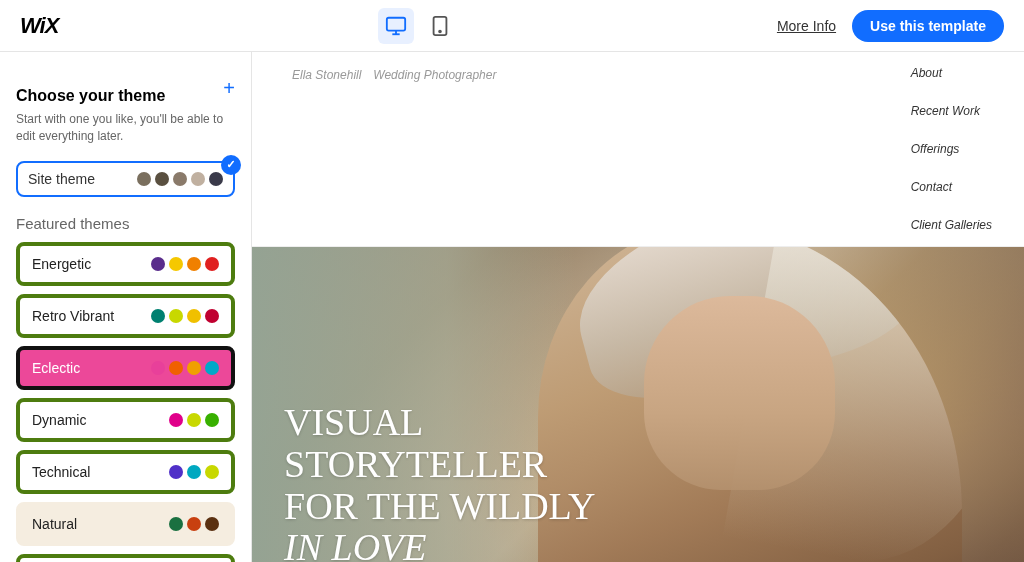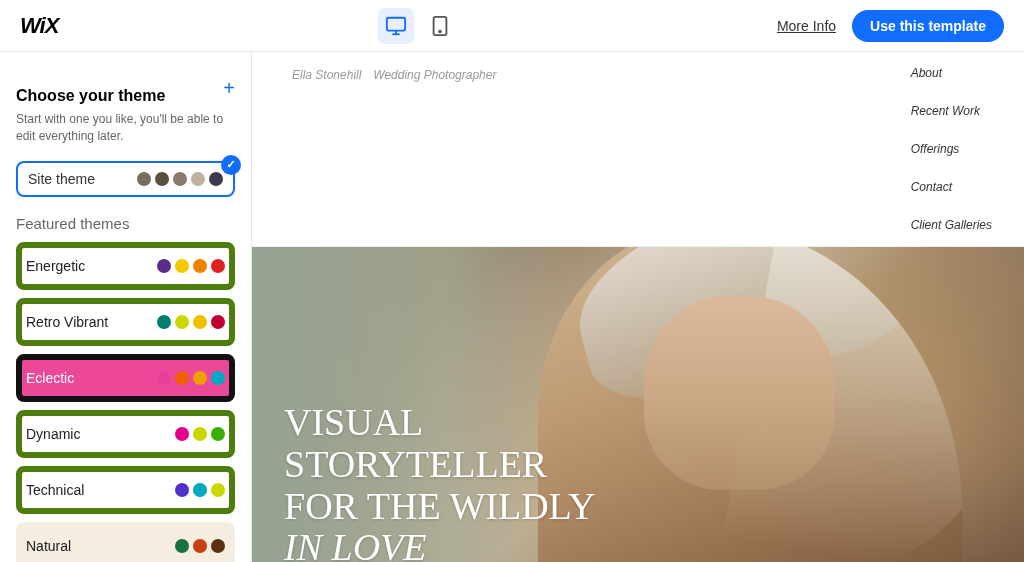--- a/index.html
+++ b/index.html
@@ -65,21 +65,21 @@
       position: absolute; top: -8px; right: -8px;
       width: 20px; height: 20px; background: #116dff; border-radius: 50%;
       display: flex; align-items: center; justify-content: center;
       color: #fff; font-size: 11px; font-weight: bold;
     }
 
     
     .featured-label { font-size: 15px; color: #666; margin-bottom: 10px; font-weight: 500; }
     .theme-item {
       display: flex; align-items: center; justify-content: space-between;
-      padding: 10px 4px; border-radius: 8px; border: 6px solid #4d7c0f;
+      padding: 10px 12px; border-radius: 8px; border: 4px solid #4d7c0f;
       margin-bottom: 8px; cursor: pointer;
     }
     .theme-item.selected { background: #ec4899; border-color: #111; }
     .theme-item.selected .theme-name { color: #fff; }
     .theme-item.natural-bg { background: #f5ede0; border-color: #f5ede0; }
     .theme-name { font-size: 14px; font-weight: 500; color: #222; }
 
     
     #preview {
       flex: 1; overflow: hidden; position: relative;

